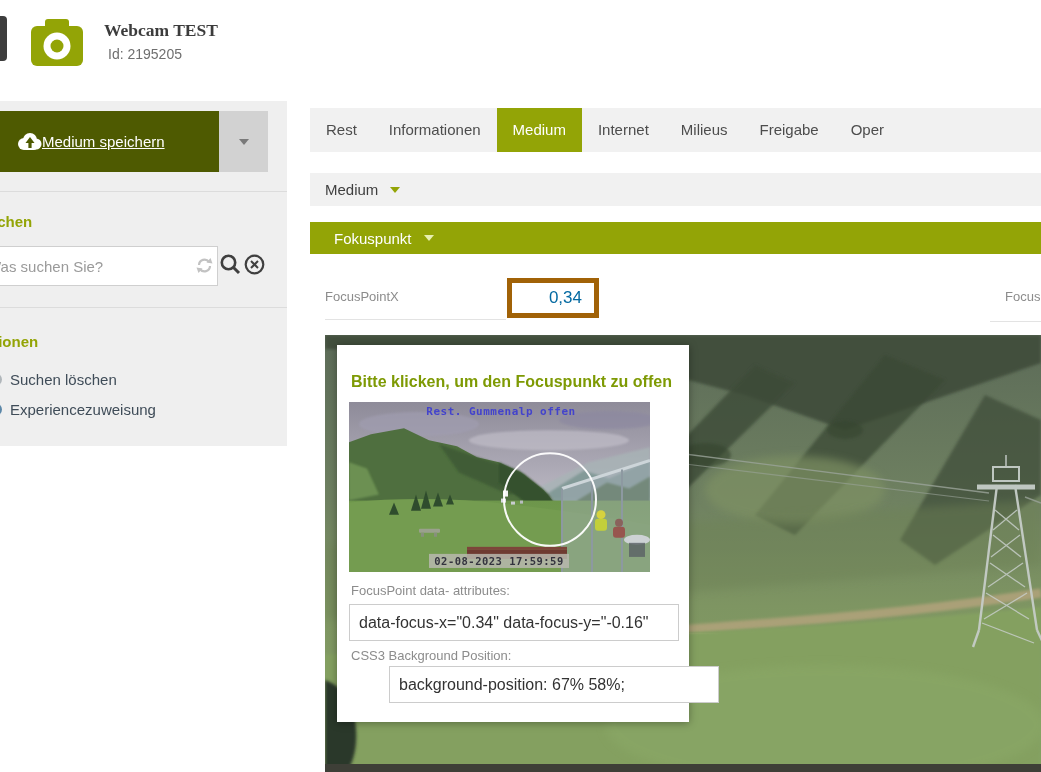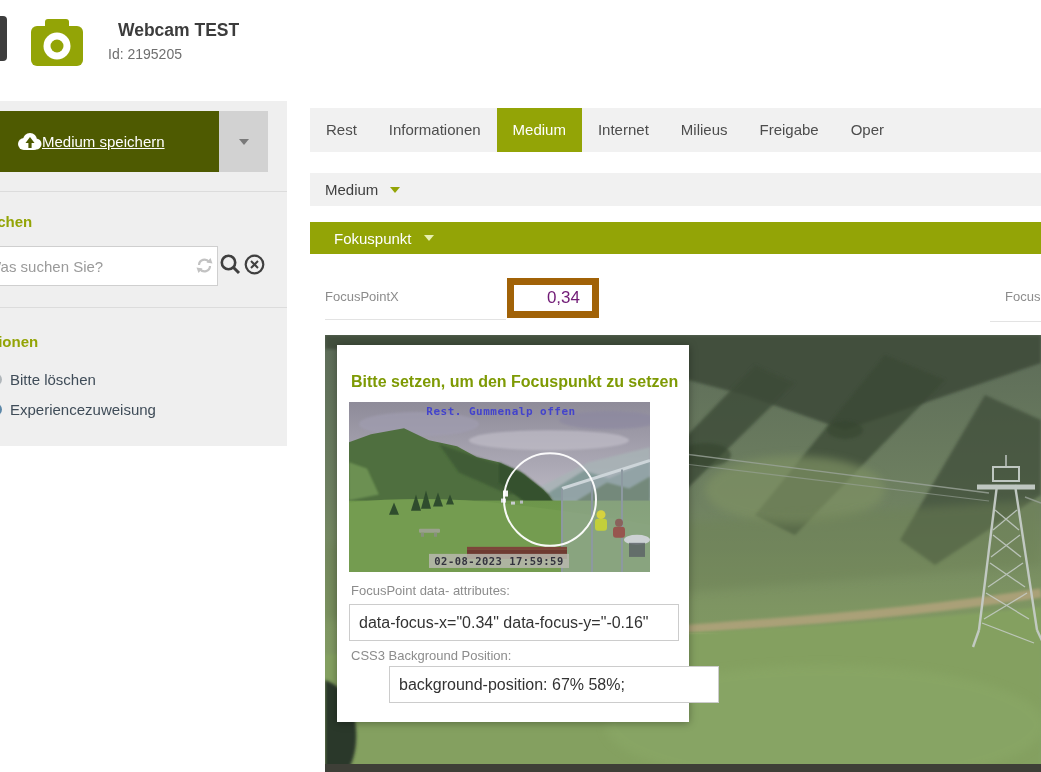--- a/index.html
+++ b/index.html
@@ -7,21 +7,21 @@
     width:1041px;height:772px;position:relative;overflow:hidden;
     background:#ffffff;
     font-family:"Liberation Sans","DejaVu Sans",sans-serif;
     -webkit-font-smoothing:antialiased;
   }
   .abs{position:absolute;}
 
   
   .logo-sliver{left:-14px;top:16px;width:21px;height:45px;background:#3d3d3d;border-radius:4px;}
   .cam-icon{left:28px;top:13px;}
-  .hdr-title{left:118px;top:20px;font-size:17.5px;font-weight:bold;color:#3c3c3c;}
+  .hdr-title{left:104px;top:20px;font-size:17.5px;font-weight:bold;color:#3c3c3c;font-family:Liberation Serif, serif;}
   .hdr-sub{left:108px;top:46px;font-size:14px;color:#6f6f6f;}
 
   
   .sidebar{left:0;top:101px;width:287px;height:345px;background:#efefef;}
   .save-btn{position:absolute;left:0;top:10px;width:219px;height:61px;background:#4e5a01;color:#fff;
     display:flex;align-items:center;cursor:pointer;border:none;text-decoration:underline;}
   .save-btn .lbl{font-size:15px;margin-left:36px;}
   .save-caret-btn{position:absolute;left:219px;top:10px;width:49px;height:61px;background:#d2d2d2;
     display:flex;align-items:center;justify-content:center;cursor:pointer;}
   .caret-down{width:0;height:0;border-left:5px solid transparent;border-right:5px solid transparent;border-top:6px solid #7a7a7a;}
@@ -50,22 +50,22 @@
   .medium-bar .lbl{font-size:15px;color:#3f3f3f;margin-left:15px;}
   .caret-olive{width:0;height:0;border-left:5px solid transparent;border-right:5px solid transparent;border-top:6px solid #93a406;margin-left:12px;}
   .fokus-bar{left:310px;top:222px;width:760px;height:32px;background:#93a406;display:flex;align-items:center;cursor:pointer;}
   .fokus-bar .lbl{font-size:15px;color:#ffffff;margin-left:24px;}
   .caret-white{width:0;height:0;border-left:5px solid transparent;border-right:5px solid transparent;border-top:6px solid #e8f0b0;margin-left:12px;}
 
   
   .fp-label{font-size:13px;color:#8c8c8c;}
   .fpx-label{left:325px;top:289px;}
   .fpx-underline{left:325px;top:319px;width:181px;height:0;border-top:1px solid #e3e3e3;}
-  .fpx-input{left:507px;top:278px;width:92px;height:40px;border:7px solid #a16207;box-sizing:border-box;
-    font-size:17px;color:#701a75;text-align:right;padding-right:12px;font-family:inherit;outline:none;}
+  .fpx-input{left:507px;top:278px;width:92px;height:40px;border:5px solid #a16207;box-sizing:border-box;
+    font-size:17px;color:#0369a1;text-align:right;padding-right:12px;font-family:inherit;outline:none;}
   .fpy-label{left:1005px;top:289px;}
   .fpy-underline{left:990px;top:321px;width:60px;height:0;border-top:1px solid #e3e3e3;}
 
   
   .bigimg{left:325px;top:335px;width:716px;height:437px;cursor:crosshair;}
 
   
   .overlay{left:337px;top:345px;width:352px;height:377px;background:#ffffff;box-shadow:0 1px 8px rgba(0,0,0,.35);}
   .ov-heading{position:absolute;left:14px;top:28px;width:330px;font-size:16px;font-weight:bold;color:#7e9a04;}
   .thumb{position:absolute;left:12px;top:57px;width:301px;height:170px;cursor:crosshair;}
@@ -127,21 +127,21 @@
     <line x1="7" y1="7" x2="14" y2="14" stroke="#3f3f3f" stroke-width="2"></line>
     <line x1="14" y1="7" x2="7" y2="14" stroke="#3f3f3f" stroke-width="2"></line>
   </svg>
 
   <div class="sb-div" style="top:206px;"></div>
 
   <div class="sb-heading" style="left:-26px;top:232px;">Aktionen</div>
 
   <div class="action-item" style="top:270px;">
     <span class="mini-ico ico-del"></span>
-    <span class="txt">Bitte löschen</span>
+    <span class="txt">Suchen löschen</span>
   </div>
   <div class="action-item" style="top:300px;">
     <span class="mini-ico ico-exp"></span>
     <span class="txt">Experiencezuweisung</span>
   </div>
 </div>
 
 <div class="abs tabbar">
   <div class="tab">Rest</div>
   <div class="tab">Informationen</div>
@@ -216,21 +216,21 @@
     </g>
     <line x1="652" y1="152" x2="710" y2="152" stroke-width="5"></line>
     <rect x="668" y="132" width="26" height="14" stroke-width="2"></rect>
     <line x1="681" y1="120" x2="681" y2="132" stroke-width="1.5"></line>
   </g>
   <path d="M0,345 C14,350 26,362 30,385 C34,410 28,428 22,437 L0,437 Z" fill="#2c3829" filter="url(#b1)"></path>
   <rect x="0" y="429" width="716" height="8" fill="#3e3f37"></rect>
 </svg>
 
 <div class="abs overlay">
-  <div class="ov-heading">Bitte setzen, um den Focuspunkt zu setzen</div>
+  <div class="ov-heading">Bitte klicken, um den Focuspunkt zu offen</div>
 
   <svg class="thumb" viewBox="0 0 301 169" preserveAspectRatio="none">
     <defs>
       <linearGradient id="gSky" x1="0" y1="0" x2="0" y2="1">
         <stop offset="0" stop-color="#8e8b99"></stop>
           <stop offset="1" stop-color="#bab7c2"></stop>
       </linearGradient>
       <linearGradient id="gGrass" x1="0" y1="0" x2="0" y2="1">
         <stop offset="0" stop-color="#6d964b"></stop>
           <stop offset="1" stop-color="#7aa254"></stop>

